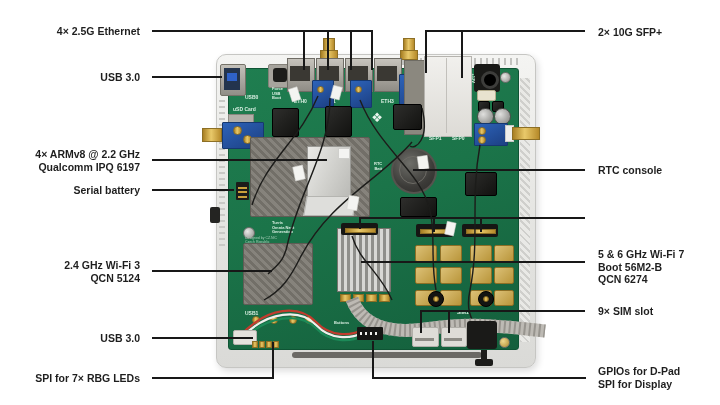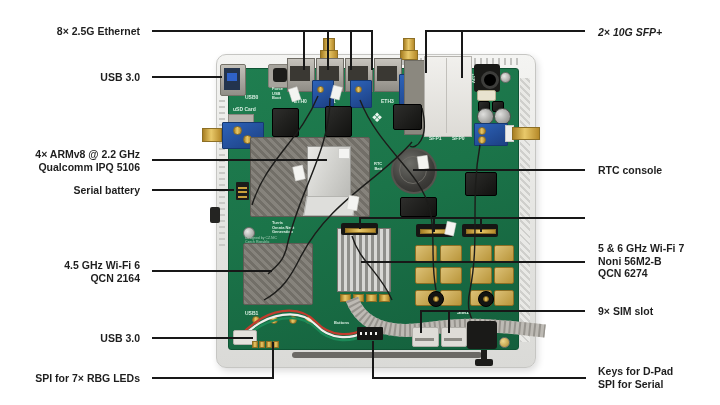--- a/index.html
+++ b/index.html
@@ -231,60 +231,60 @@
   <div class="abs" style="left:357px;top:327px;width:26px;height:13px;background:#161614;border-radius:1px;"></div>
   <div class="abs" style="left:360px;top:332px;width:20px;height:3px;background:repeating-linear-gradient(90deg,#efefec 0 2px,transparent 2px 5px);"></div>
   <div class="silk" style="left:245px;top:311px;">USB1</div>
   <div class="abs" style="left:233px;top:330px;width:22px;height:13px;background:#e4e2dd;border:1px solid #b5b3ae;border-radius:2px;"></div>
   <div class="abs gold" style="left:252px;top:341px;width:4px;height:5px;"></div>
   <div class="abs gold" style="left:259px;top:341px;width:4px;height:5px;"></div>
   <div class="abs gold" style="left:266px;top:341px;width:4px;height:5px;"></div>
   <div class="abs gold" style="left:273px;top:341px;width:4px;height:5px;"></div>
 
   <div class="lab left" style="top:25px;">
-      <div>8× 2.5G Ethernet</div>
+      <div>4× 2.5G Ethernet</div>
     </div>
   <div class="lab left" style="top:71px;">
       <div>USB 3.0</div>
     </div>
   <div class="lab left" style="top:148px;text-align:right;">
     <div>4× ARMv8 @ 2.2 GHz</div>
-    <div>Qualcomm IPQ 5106</div>
+    <div>Qualcomm IPQ 6197</div>
   </div>
   <div class="lab left" style="top:184px;">
       <div>Serial battery</div>
     </div>
   <div class="lab left" style="top:259px;">
-    <div>4.5 GHz Wi-Fi 6</div>
-    <div>QCN 2164</div>
+    <div>2.4 GHz Wi-Fi 3</div>
+    <div>QCN 5124</div>
   </div>
   <div class="lab left" style="top:332px;">
       <div>USB 3.0</div>
     </div>
   <div class="lab left" style="top:372px;">
       <div>SPI for 7× RBG LEDs</div>
     </div>
 
-  <div class="lab right" style="top:26px;font-style:italic;">
+  <div class="lab right" style="top:26px;">
       <div>2× 10G SFP+</div>
     </div>
   <div class="lab right" style="top:164px;">
       <div>RTC console</div>
     </div>
-  <div class="lab right" style="top:242px;">
+  <div class="lab right" style="top:248px;">
     <div>5 &amp; 6 GHz Wi-Fi 7</div>
-    <div>Noni 56M2-B</div>
+    <div>Boot 56M2-B</div>
     <div>QCN 6274</div>
   </div>
   <div class="lab right" style="top:305px;">
       <div>9× SIM slot</div>
     </div>
   <div class="lab right" style="top:365px;">
-    <div>Keys for D-Pad</div>
-    <div>SPI for Serial</div>
+    <div>GPIOs for D-Pad</div>
+    <div>SPI for Display</div>
   </div>
 
   <div class="hl" style="left:152px;top:30px;width:221px;"></div>
   <div class="vl" style="left:303px;top:32px;height:38px;"></div>
   <div class="vl" style="left:327px;top:32px;height:38px;"></div>
   <div class="vl" style="left:350px;top:32px;height:38px;"></div>
   <div class="vl" style="left:371px;top:32px;height:38px;"></div>
   <div class="hl" style="left:152px;top:76px;width:70px;"></div>
   <div class="hl" style="left:152px;top:159px;width:175px;"></div>
   <div class="hl" style="left:152px;top:189px;width:82px;"></div>

